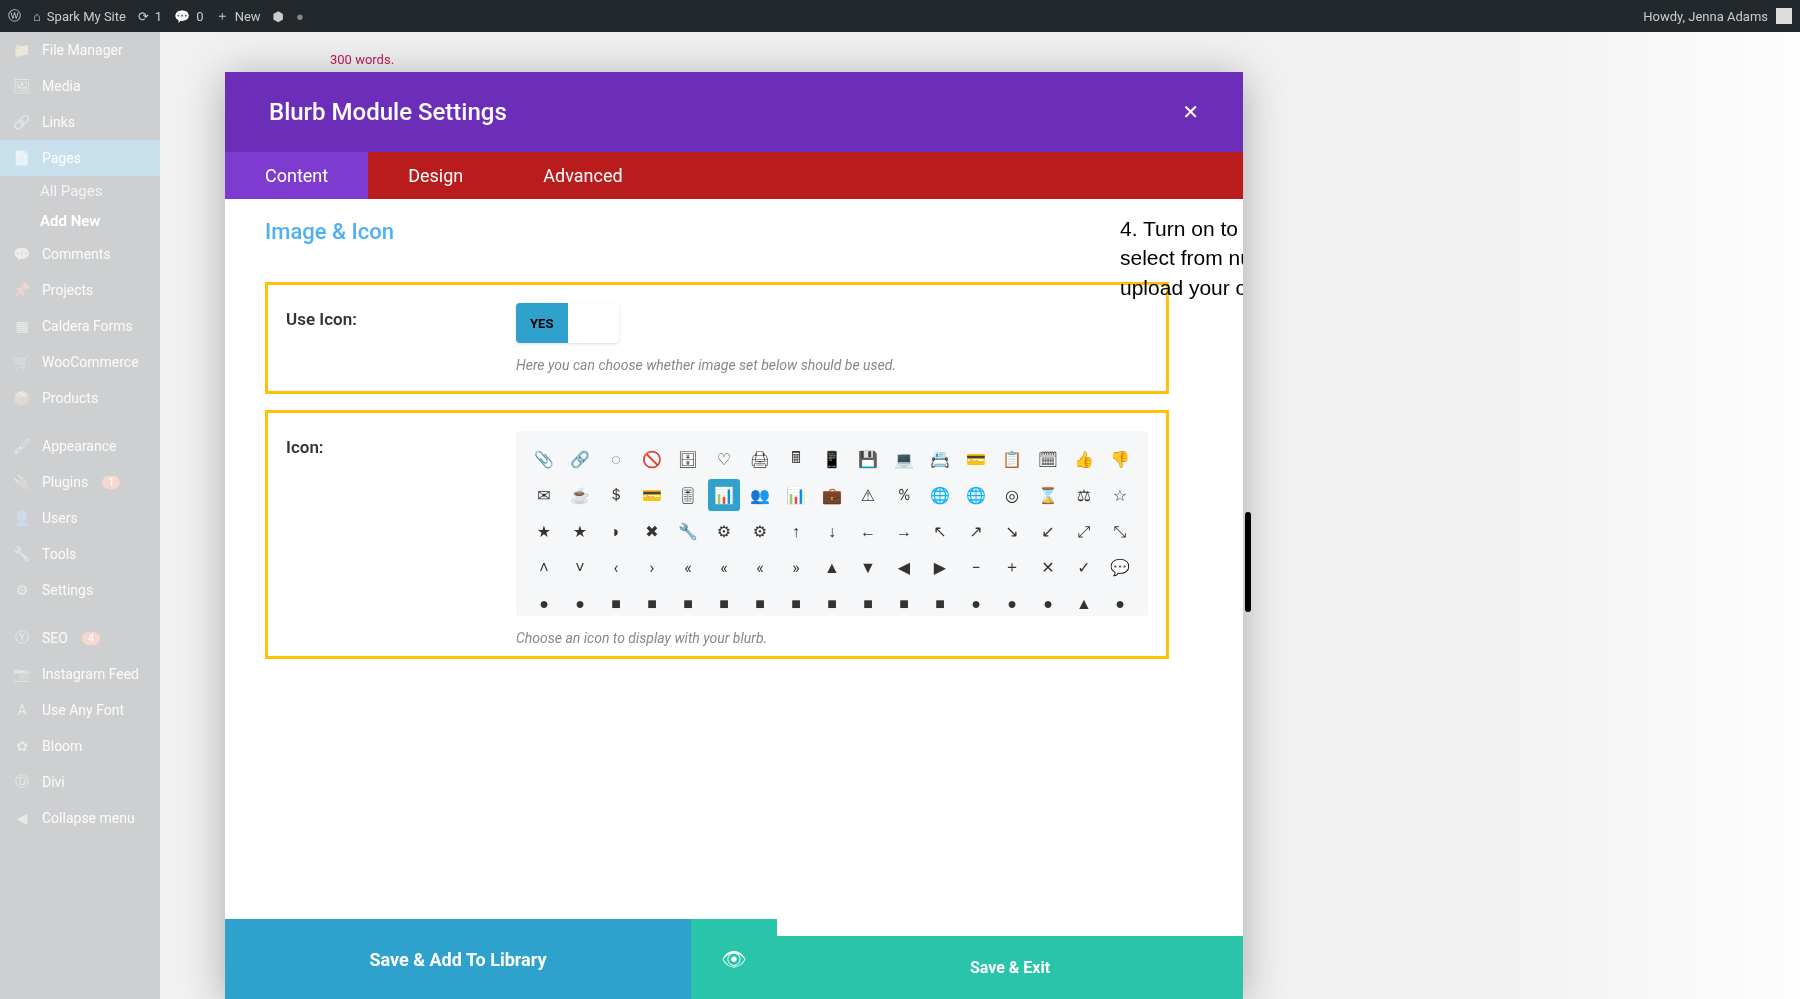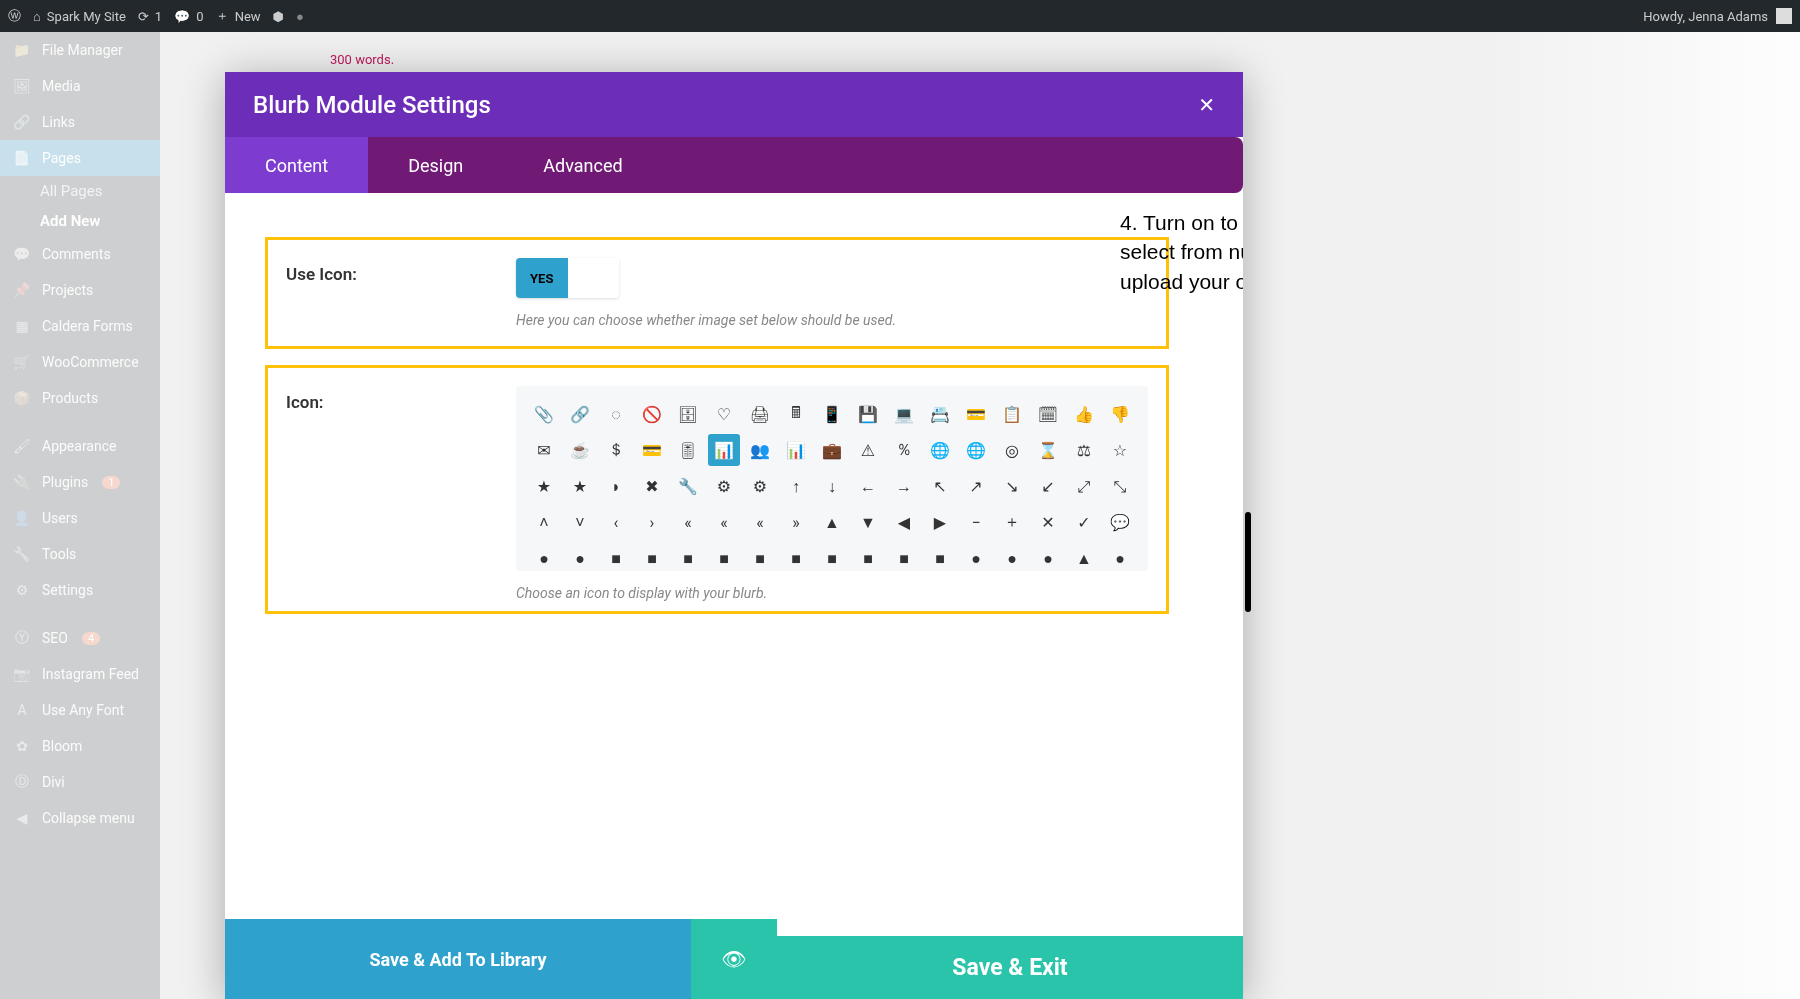--- a/index.html
+++ b/index.html
@@ -24,24 +24,24 @@
     .badge-count { background: #d54e21; color: #fff; border-radius: 9px; padding: 0 6px; font-size: 11px; margin-left: 4px; }
     
     
     .main-content { position: absolute; left: 160px; top: 32px; right: 0; bottom: 0; background: #f1f1f1; padding: 20px; overflow: hidden; }
     .bg-text { color: #be185d; font-size: 13px; margin-left: 150px; margin-bottom: 6px; }
     .bg-text.blur { filter: blur(1.5px); opacity: 0.6; }
     .link-dot { display: inline-block; width: 8px; height: 8px; background: #7ec14c; border-radius: 50%; margin-right: 8px; }
     
     
     .modal { position: absolute; left: 225px; top: 72px; width: 1018px; bottom: 0; background: #fff; box-shadow: 0 5px 40px rgba(0,0,0,0.3); display: flex; flex-direction: column; z-index: 10; }
-    .modal-header { background: #6c2eb9; height: 65px; display: flex; align-items: center; justify-content: space-between; padding: 0 28px; }
+    .modal-header { background: #6c2eb9; height: 80px; display: flex; align-items: center; justify-content: space-between; padding: 0 44px; }
     .modal-title { color: #fff; font-size: 24px; font-weight: 500; }
     .modal-close { color: #fff; font-size: 20px; cursor: pointer; }
-    .modal-tabs { background: #701a75; height: 56px; display: flex; border-radius: 8px; }
+    .modal-tabs { background: #b91c1c; height: 47px; display: flex; }
     .tab { padding: 0 40px; display: flex; align-items: center; color: #fff; font-size: 18px; }
     .tab.active { background: #7e3bd0; }
     
     .modal-body { flex: 1; overflow-y: auto; padding: 20px 40px; position: relative; }
     .section-heading-partial { color: #2ea3f2; font-size: 22px; font-weight: 500; margin-bottom: 14px; opacity: 0.85; filter: blur(0.5px); }
     
     .highlight-box { border: 3px solid #ffc107; padding: 18px 18px; margin-bottom: 16px; background: #fff; }
     .row { display: flex; align-items: flex-start; }
     .label-col { width: 230px; font-size: 17px; font-weight: 600; color: #333; padding-top: 6px; }
     .control-col { flex: 1; }
@@ -57,21 +57,21 @@
     
     .section-heading-bottom { color: #2ea3f2; font-size: 22px; font-weight: 500; margin-top: 30px; }
     
     
     .annotation { position: absolute; left: 895px; top: 15px; width: 310px; font-size: 21px; line-height: 1.4; color: #000; font-family: Helvetica, Arial, sans-serif; }
     
     
     .modal-footer { display: flex; height: 80px; }
     .btn-save-lib { flex: 1; background: #2ea2cc; color: #fff; display: flex; align-items: center; justify-content: center; font-size: 18px; font-weight: 700; }
     .btn-preview { width: 86px; background: #29c4a9; color: #fff; display: flex; align-items: center; justify-content: center; font-size: 20px; }
-    .btn-save-exit { flex: 1; background: #29c4a9; color: #fff; display: flex; align-items: center; justify-content: center; font-size: 23px; font-weight: 700; margin-top: 17px; }
+    .btn-save-exit { flex: 1; background: #29c4a9; color: #fff; display: flex; align-items: center; justify-content: center; font-size: 16px; font-weight: 700; margin-top: 17px; }
     
     .bg-labels { position: absolute; left: 200px; bottom: 6px; color: #555; font-size: 16px; }
     .bg-label-1 { margin-bottom: 96px; }
 
     
     .scroll-ind { position: absolute; right: -8px; top: 440px; width: 6px; height: 100px; background: #000; border-radius: 3px; z-index: 11;}
     .fade-right { position: absolute; right: 0; top: 0; bottom: 0; width: 320px; background: linear-gradient(90deg, rgba(241,241,241,0) 0%, rgba(255,255,255,0.9) 100%); pointer-events: none; z-index: 2; }
   </style>
 </head>
 <body>
@@ -209,20 +209,21 @@
     <div class="modal-title">Blurb Module Settings</div>
     <div class="modal-close">✕</div>
   </div>
   <div class="modal-tabs">
     <div class="tab active">Content</div>
     <div class="tab">Design</div>
     <div class="tab">Advanced</div>
   </div>
 
   <div class="modal-body">
+    <div class="section-heading-partial">Image &amp; Icon</div>
 
     <div style="display:flex; gap:30px;">
       <div style="flex:1;margin-top:24px;">
         <div class="highlight-box">
           <div class="row">
             <div class="label-col">Use Icon:</div>
             <div class="control-col">
               <div class="toggle">
                 <div class="toggle-yes">YES</div>
                 <div class="toggle-no"></div>

